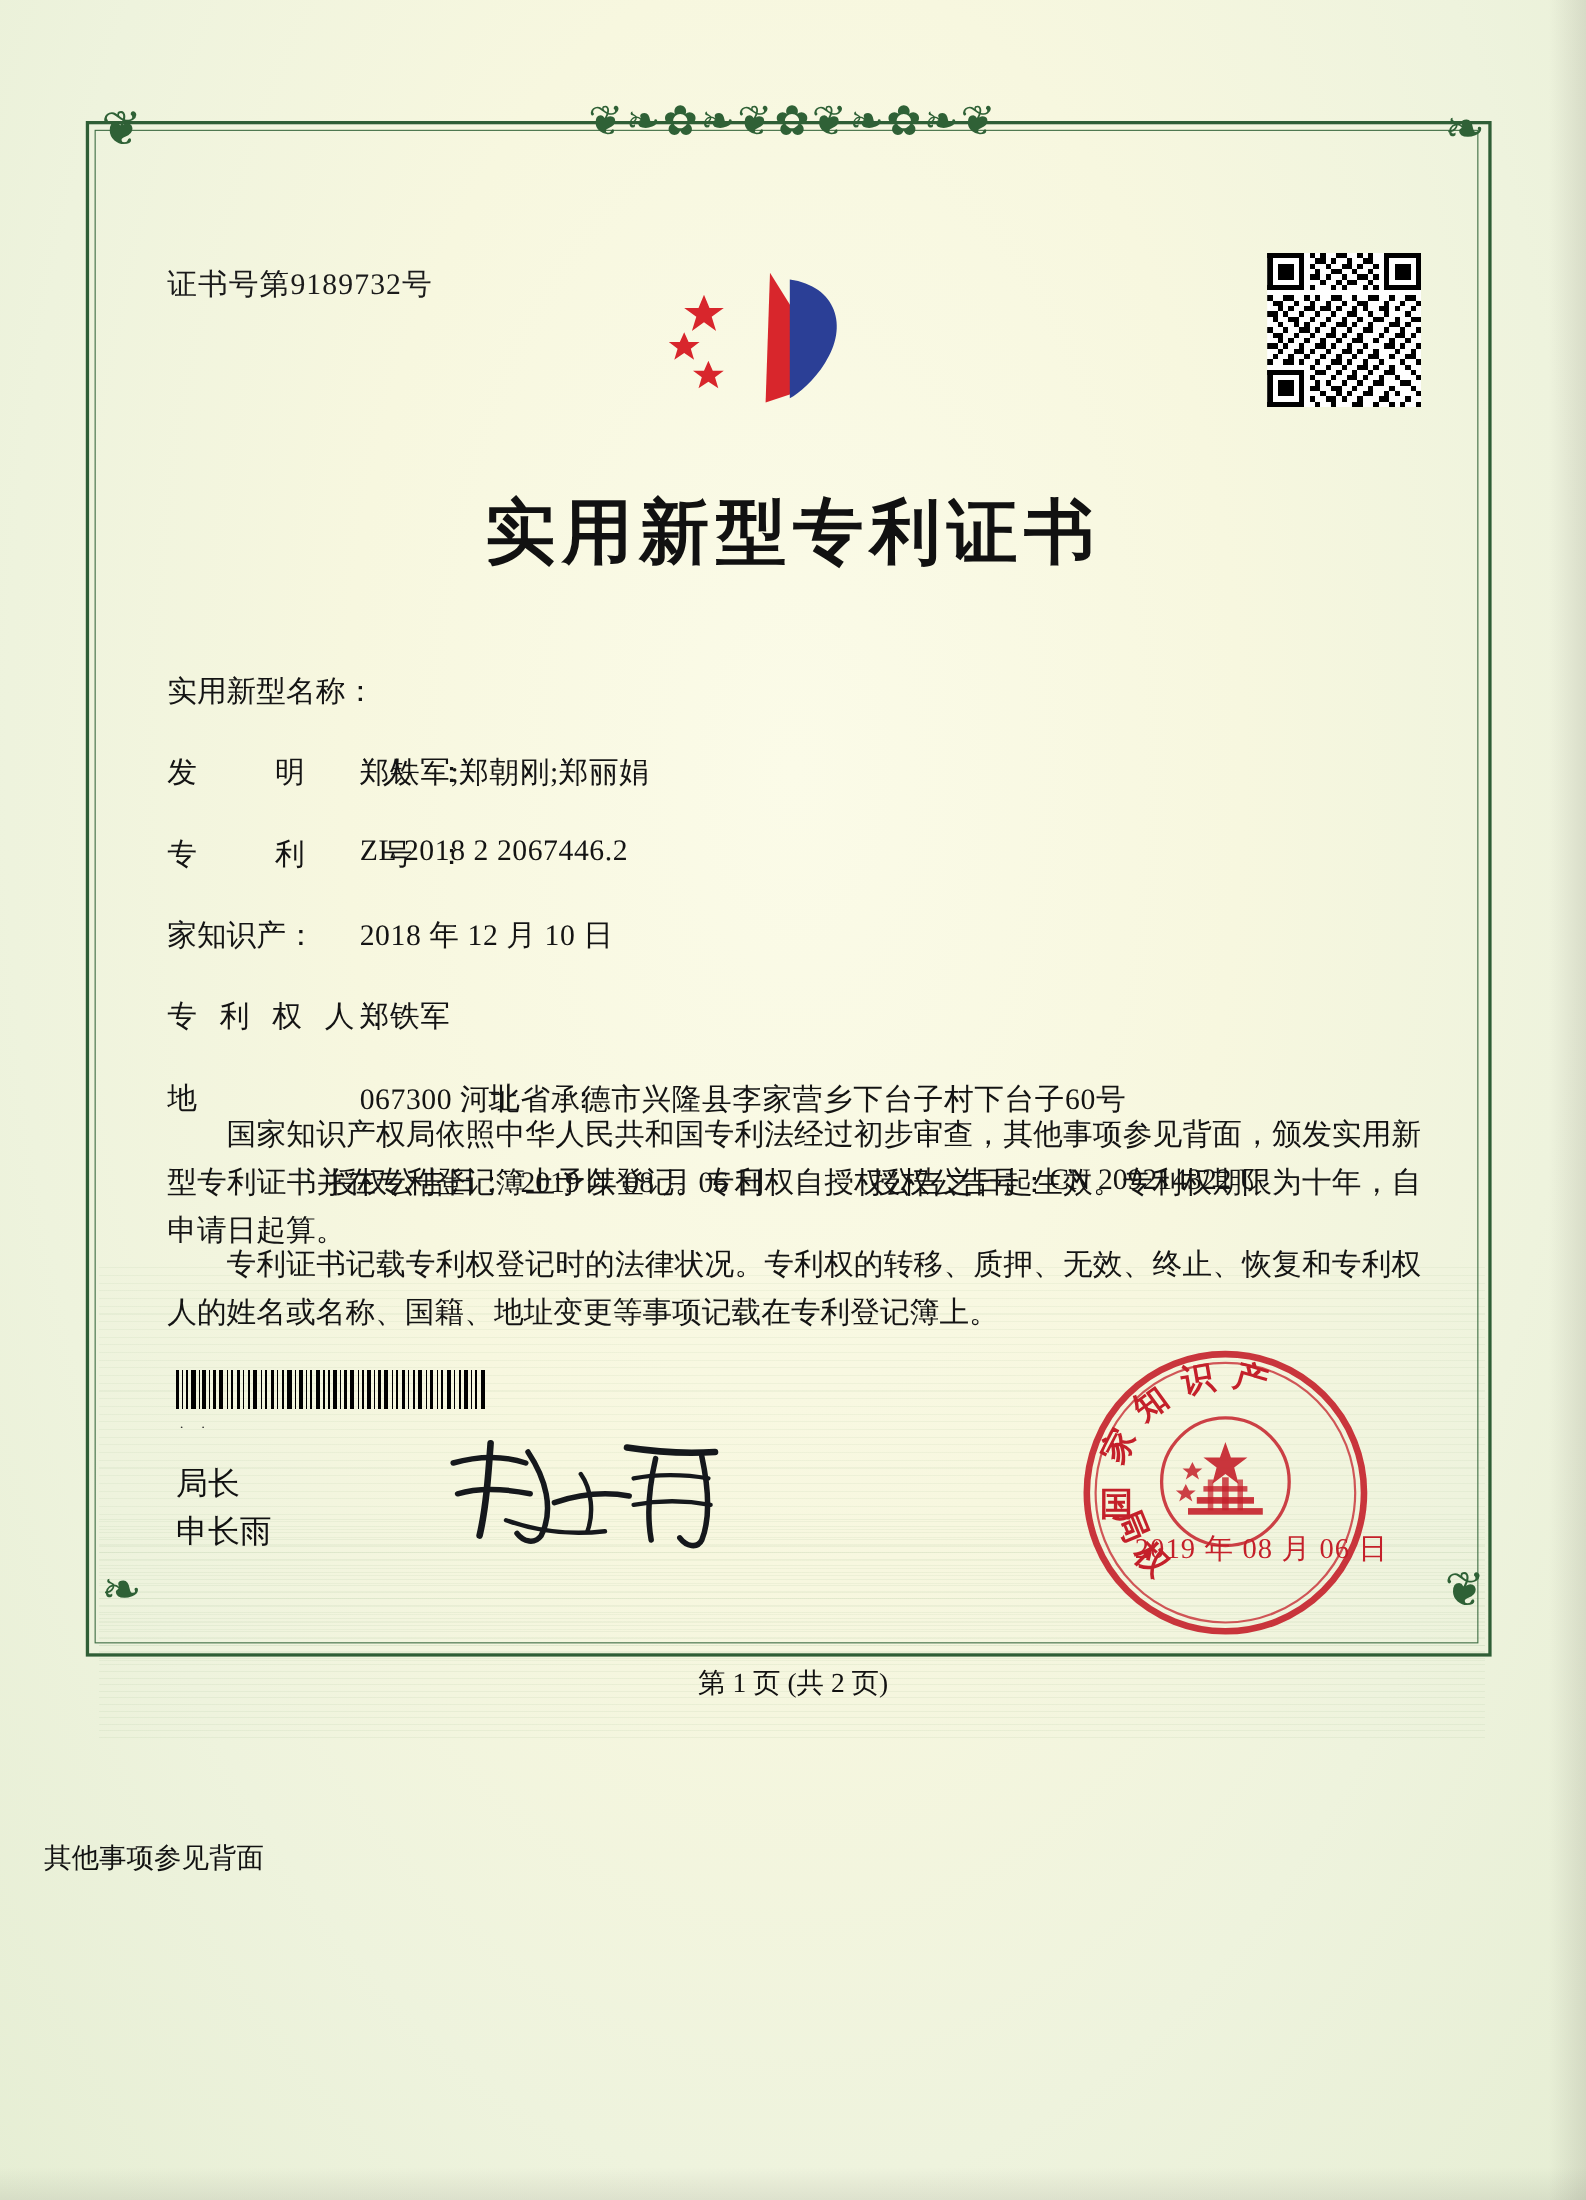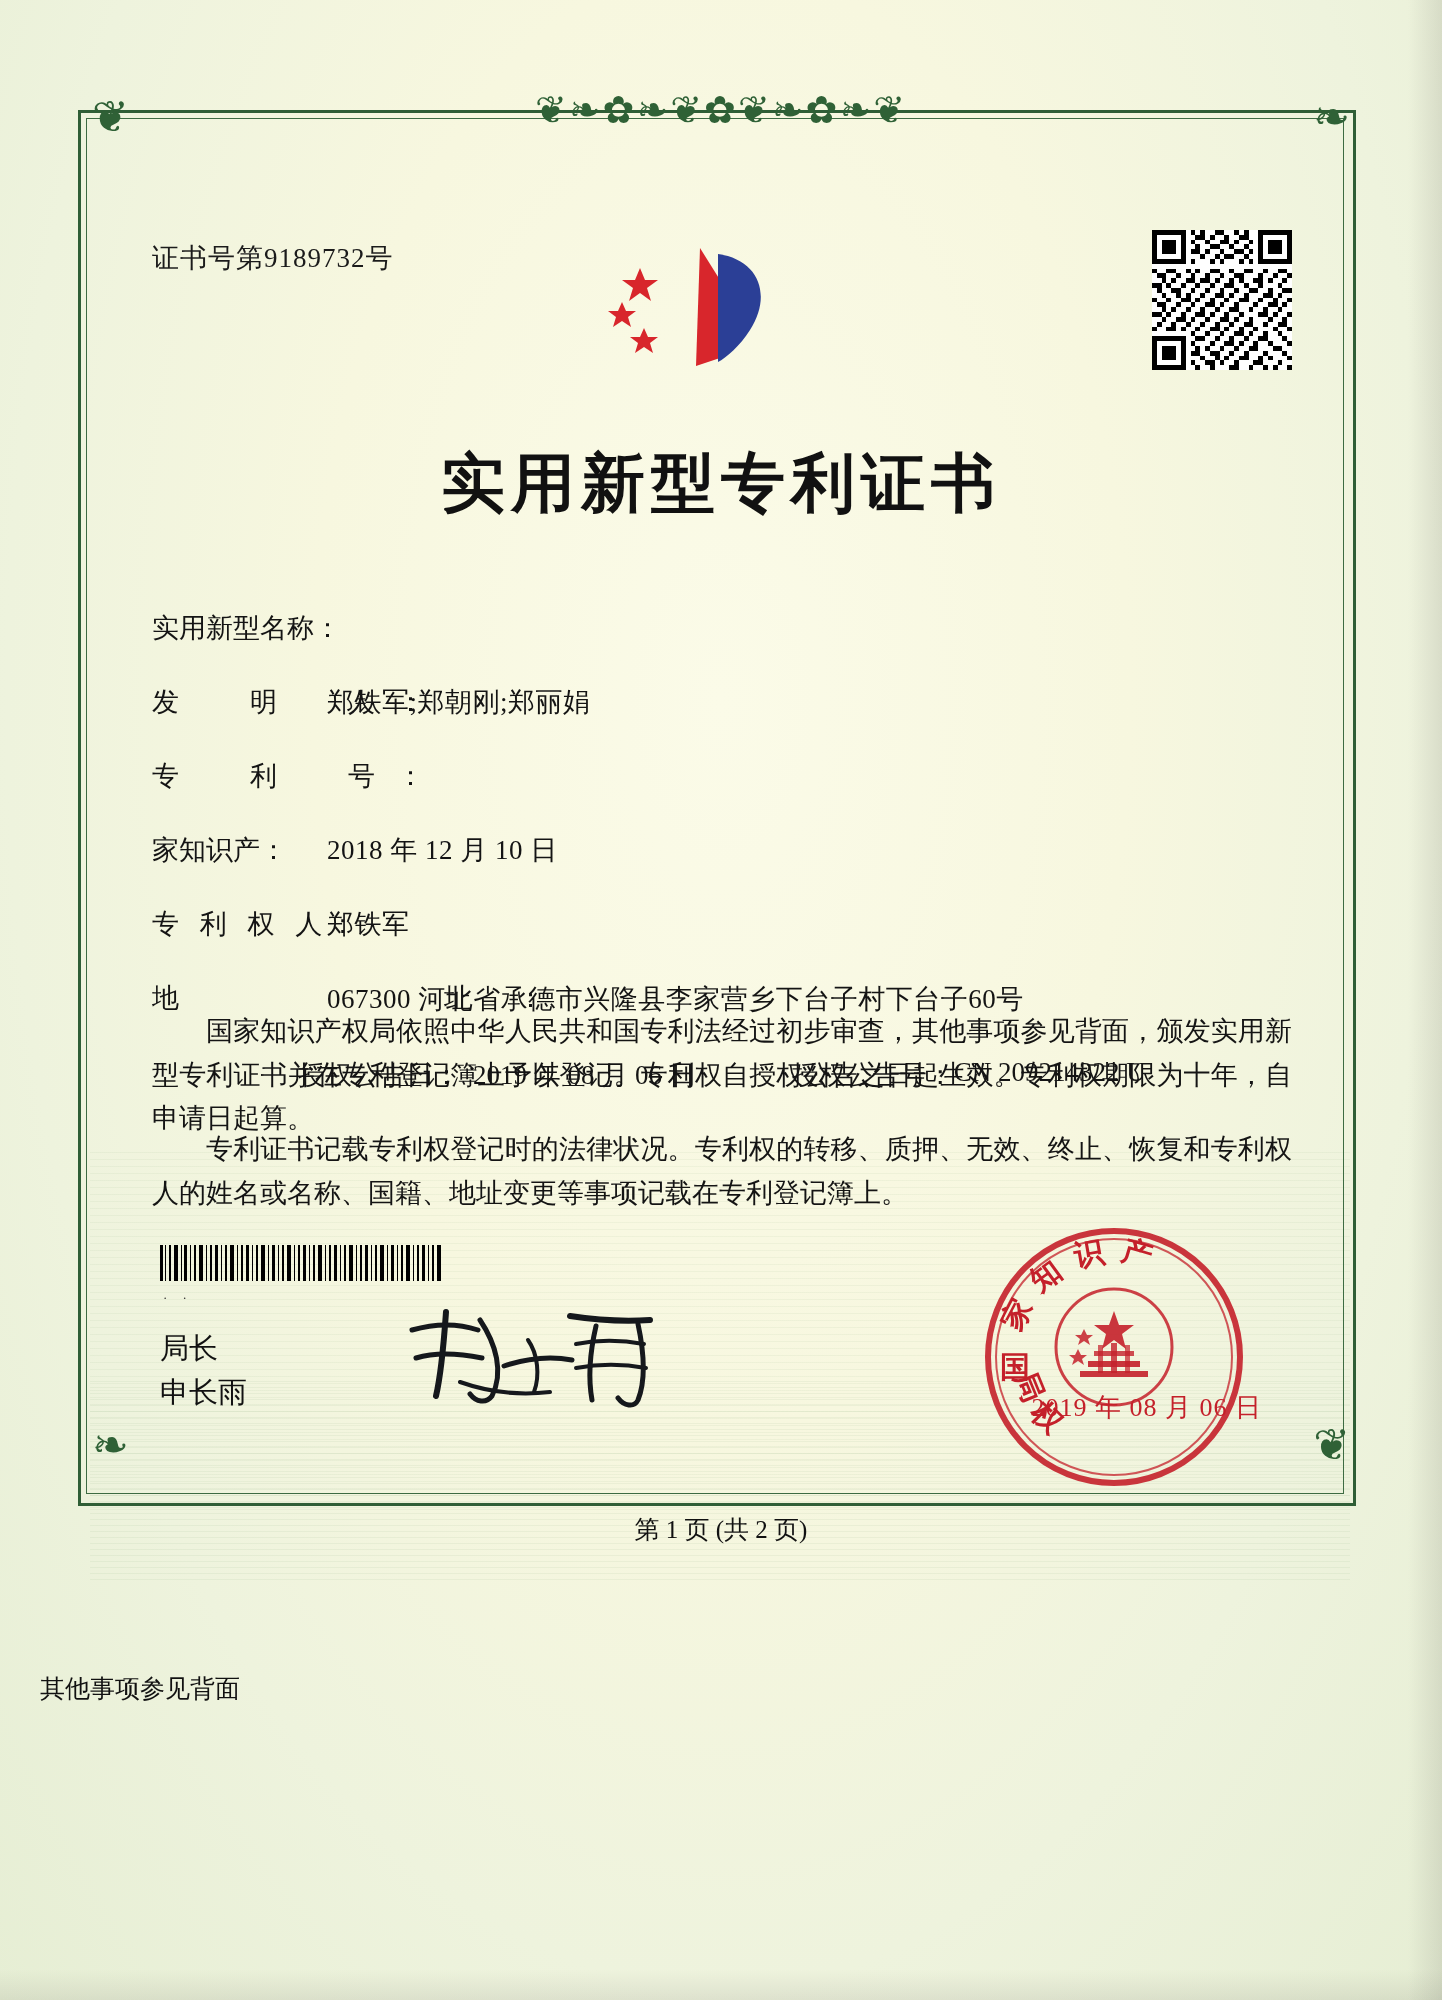--- a/index.html
+++ b/index.html
@@ -381,20 +381,21 @@
       <div class="lbl">实用新型名称：</div>
     </div>
 
     <div class="row">
       <div class="lbl sp2">发　明　人：</div>
       <div class="val">郑铁军;郑朝刚;郑丽娟</div>
     </div>
 
     <div class="row">
       <div class="lbl sp2">专　利　号：</div>
+      <div class="val">ZL 2018 2 2067446.2</div>
     </div>
 
     <div class="row">
       <div class="lbl">家知识产：</div>
       <div class="val">2018 年 12 月 10 日</div>
     </div>
 
     <div class="row">
       <div class="lbl sp3">专 利 权 人：</div>
       <div class="val">郑铁军</div>

